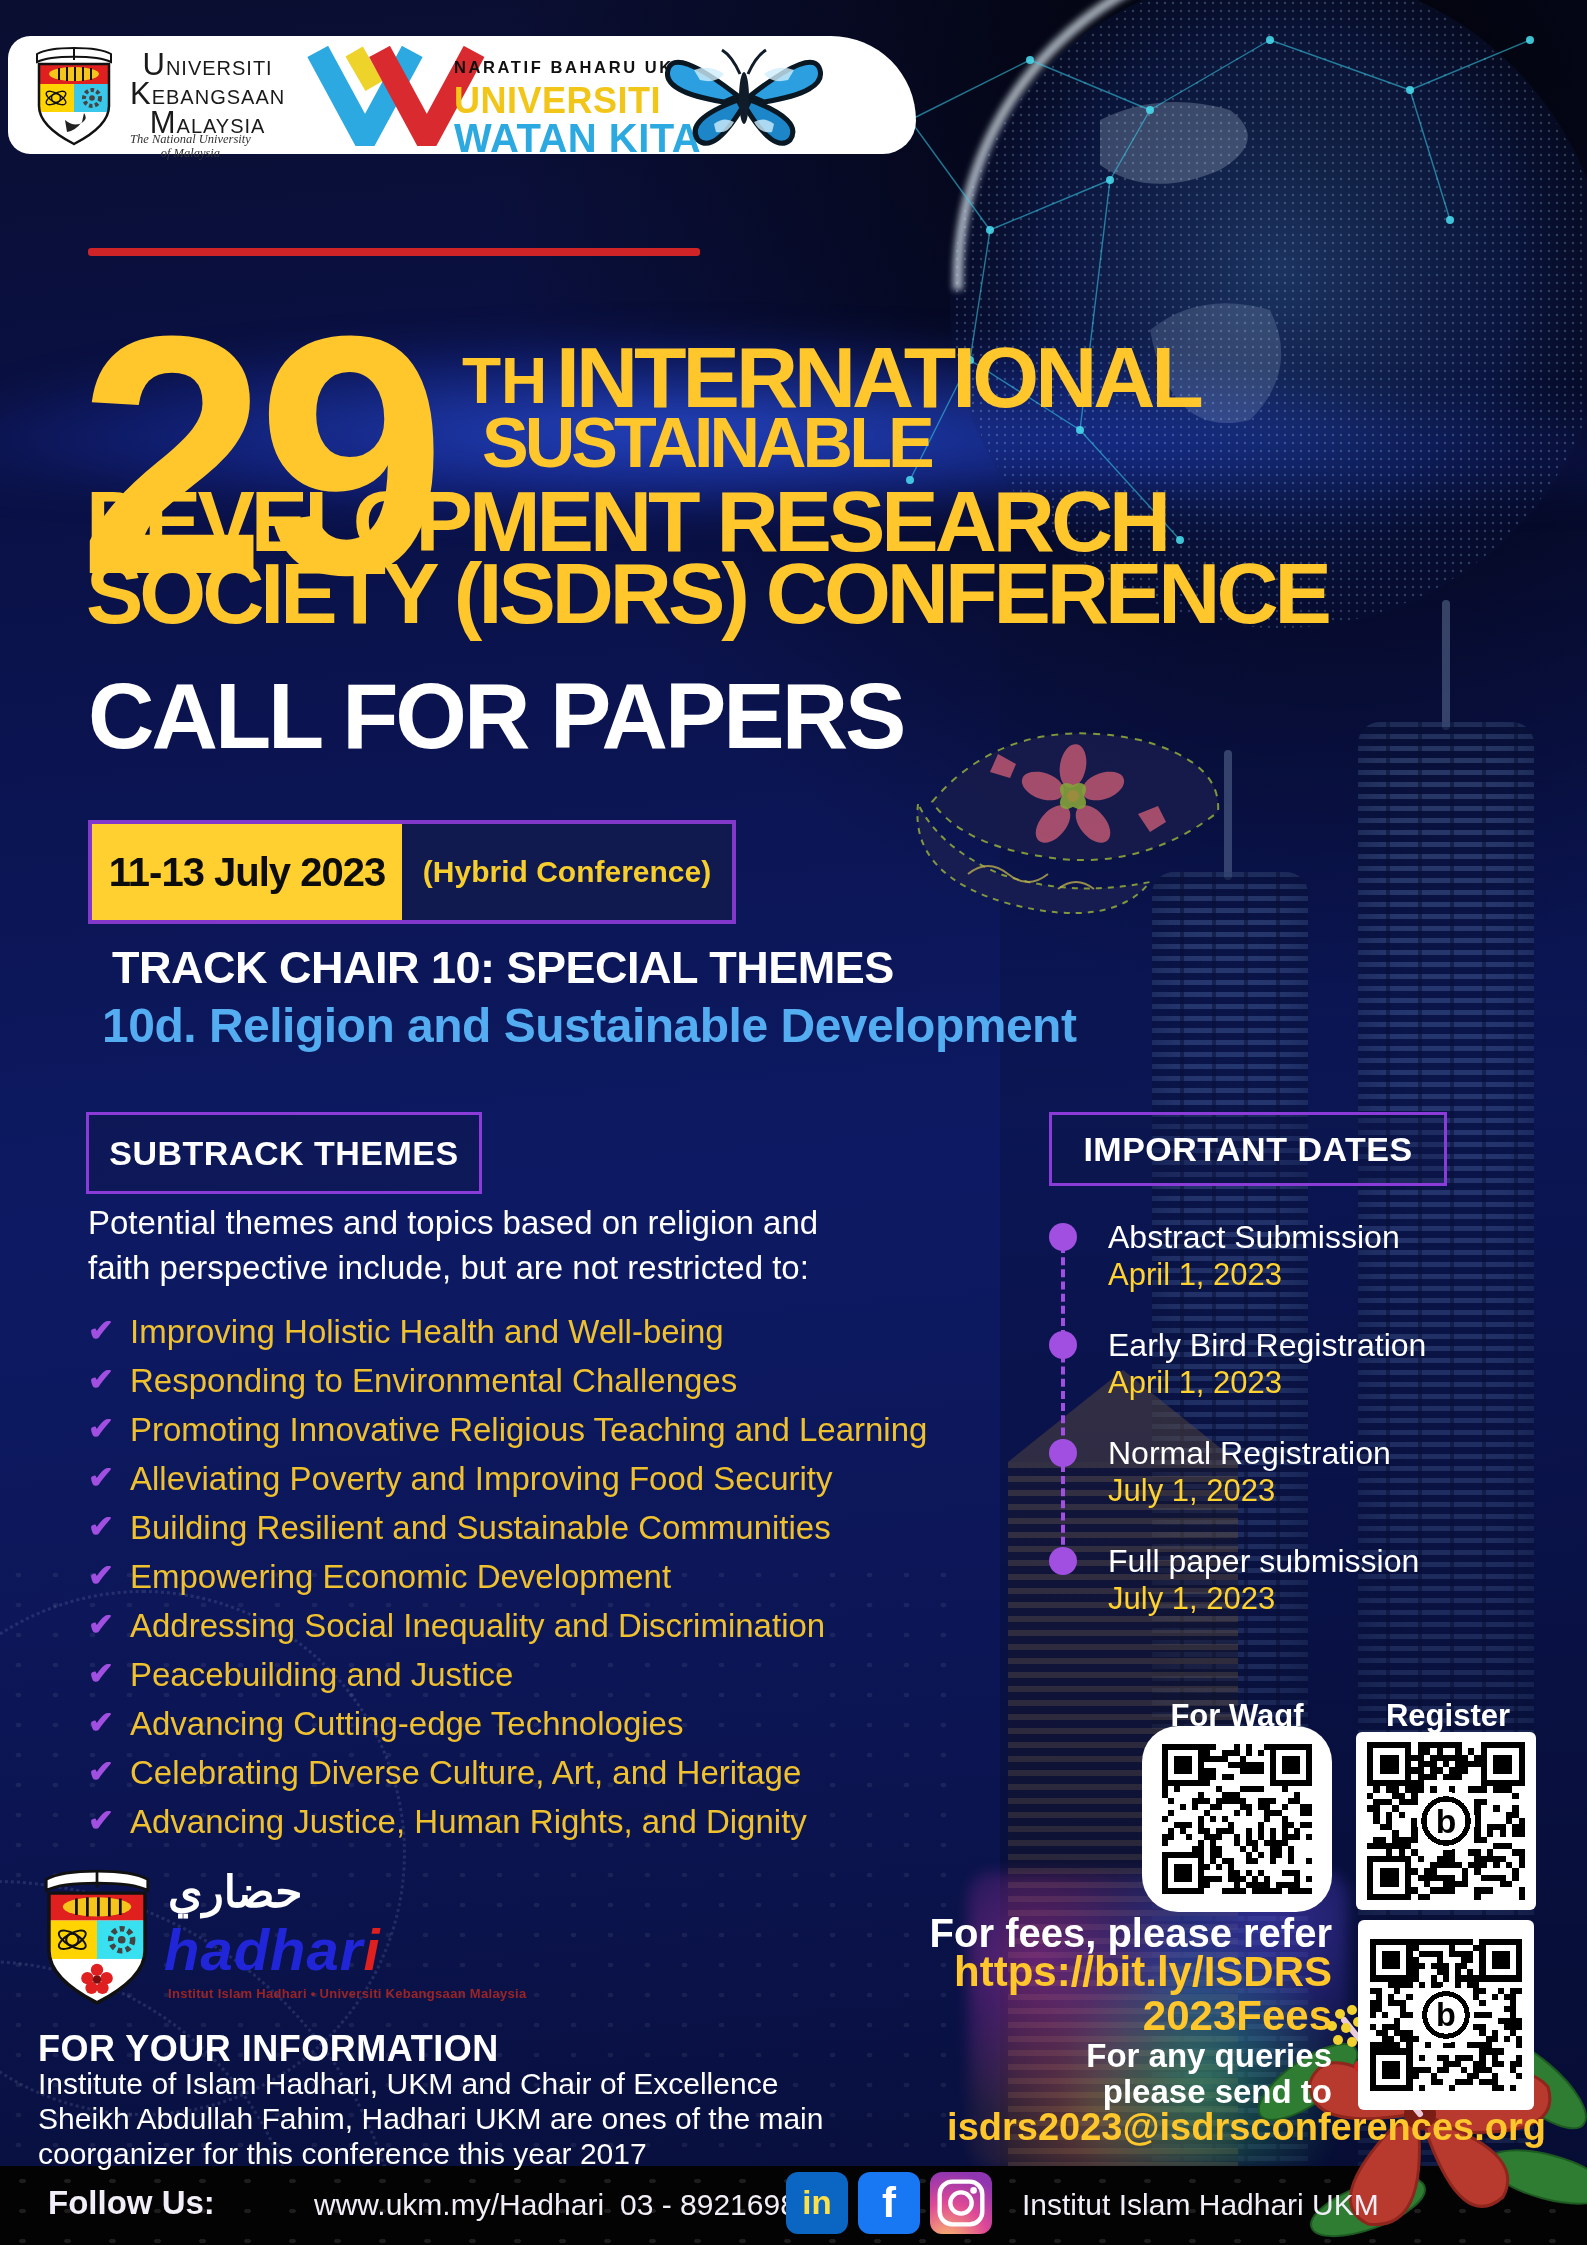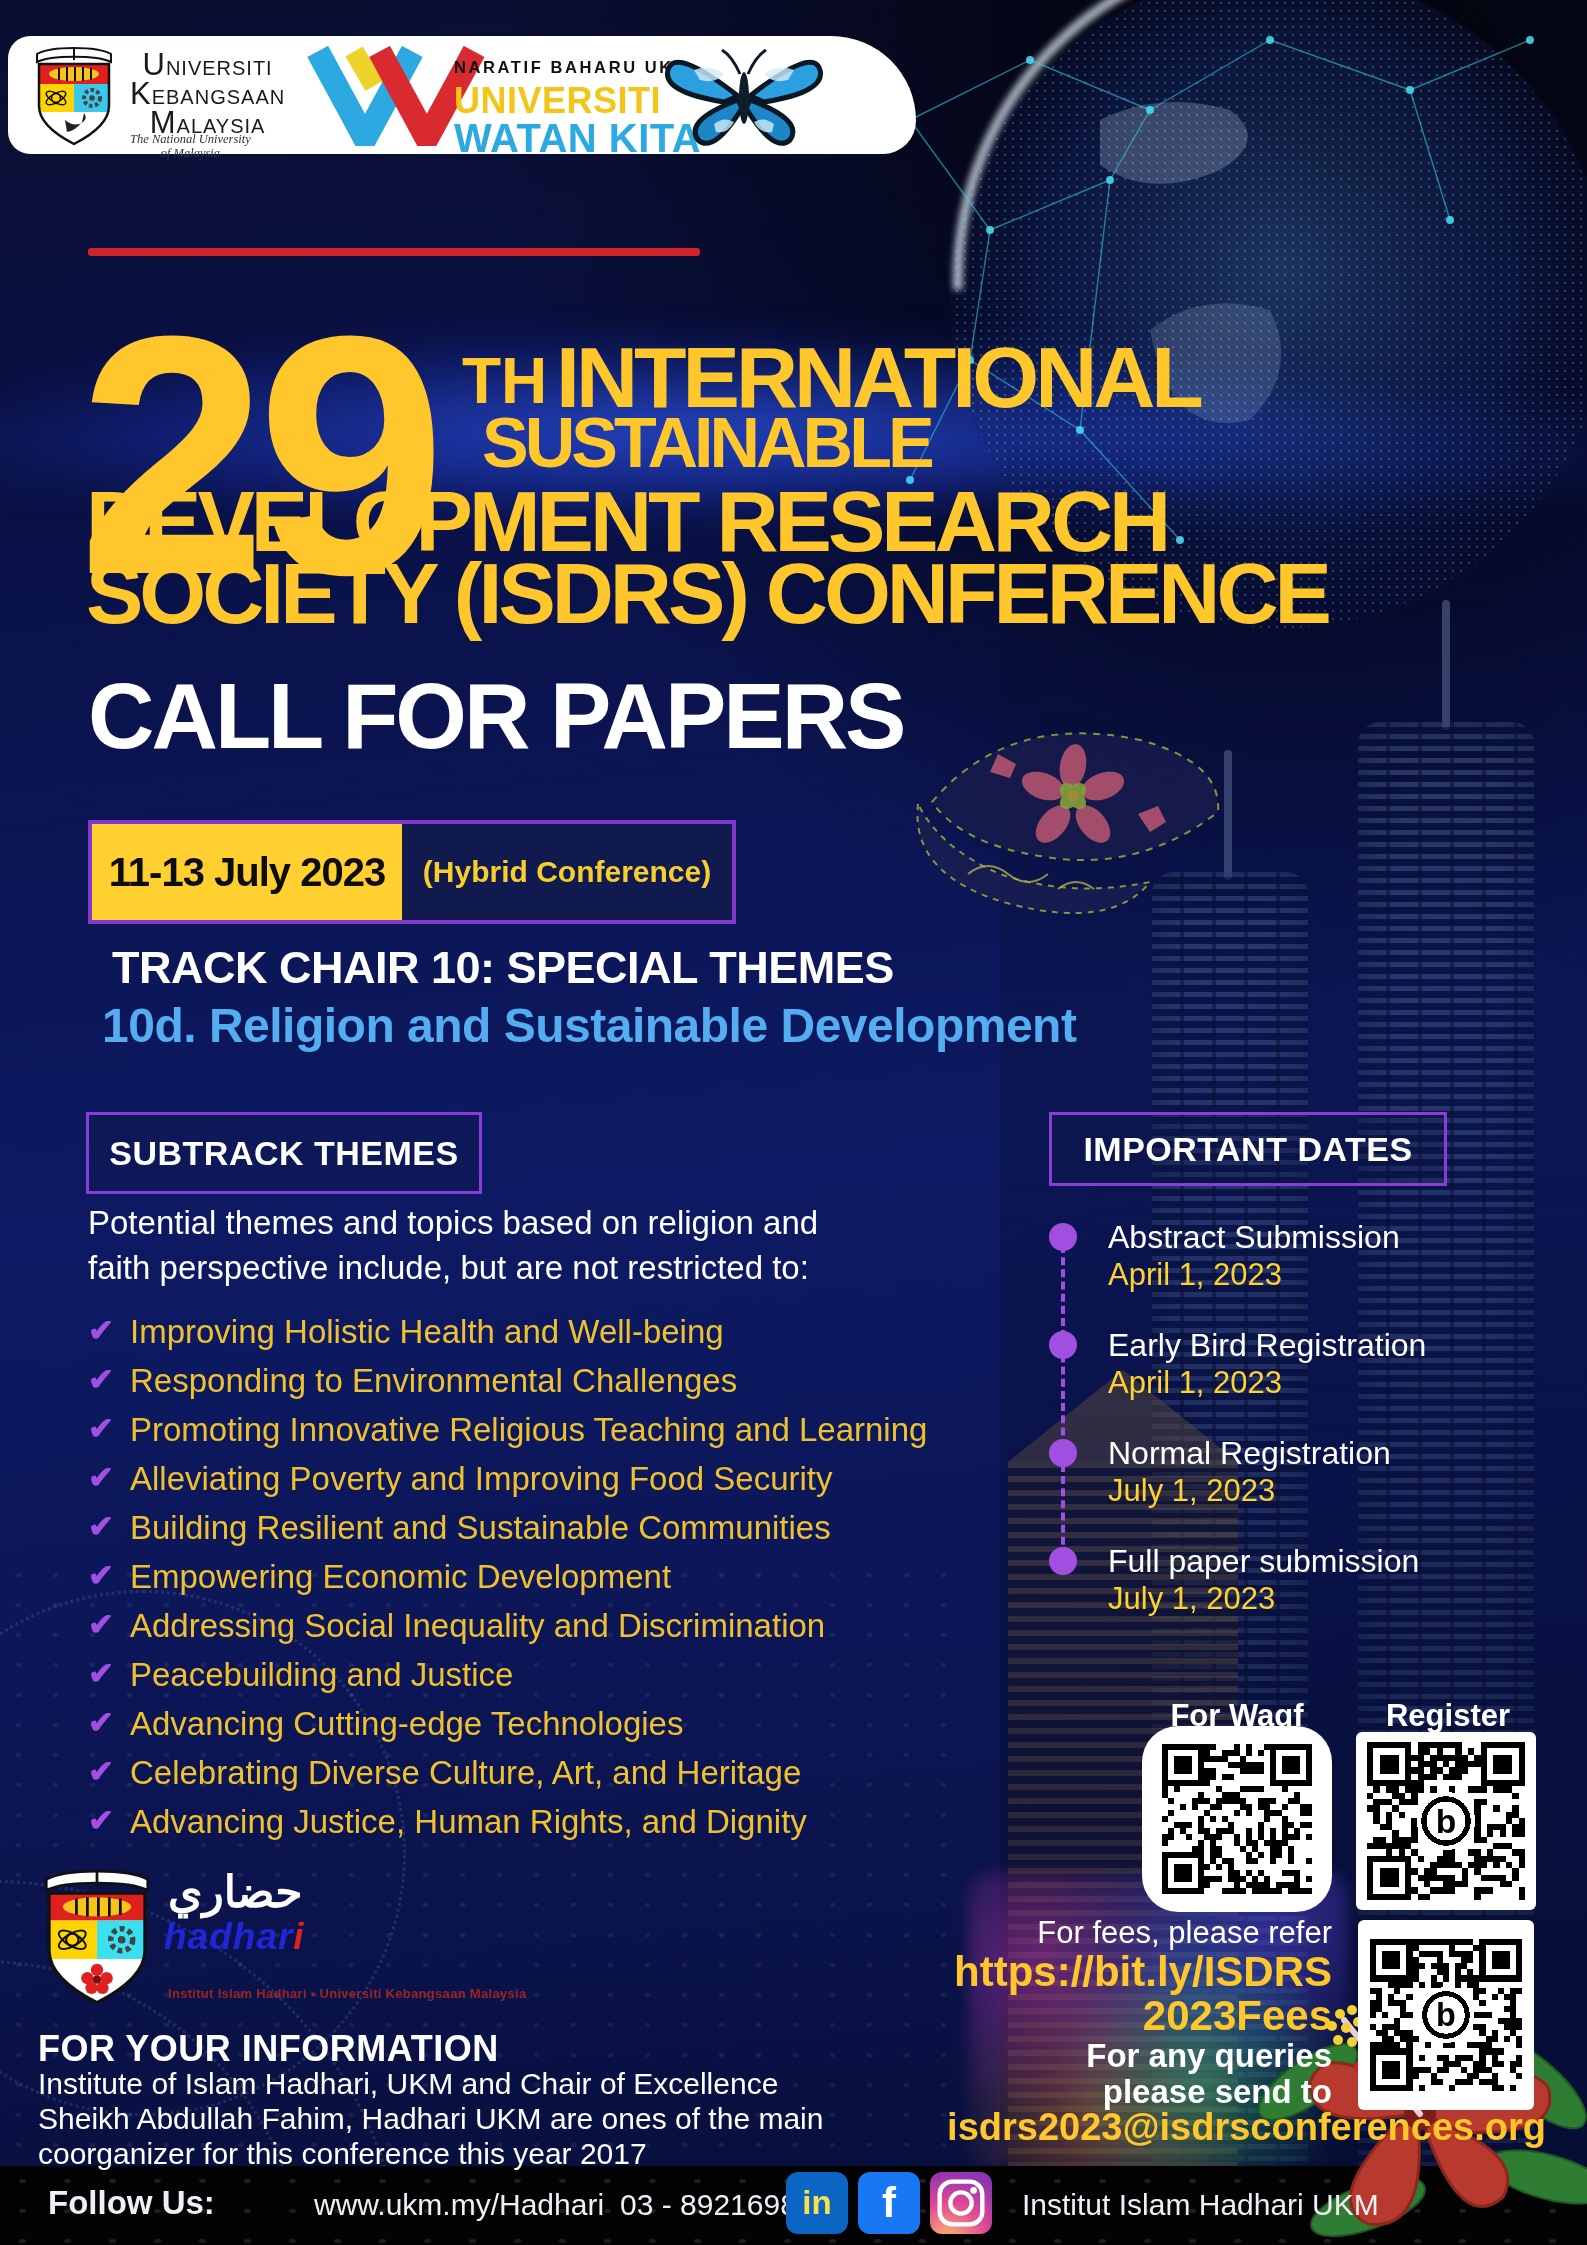--- a/index.html
+++ b/index.html
@@ -85,28 +85,28 @@
   .tline{left:1061px;top:1245px;height:312px;border-left:4px dashed #a04fe0;z-index:9;}
   .tdot{width:28px;height:28px;border-radius:50%;background:#a04fe0;z-index:9;}
   .dent{left:1108px;width:460px;z-index:9;}
   .dent .dt{color:#fff;font-weight:normal;font-size:32px;line-height:38px;}
   .dent .dd{color:#ffd22e;font-size:31px;line-height:38px;}
   
   .qrlabel{color:#fff;font-weight:bold;font-size:31px;z-index:9;text-align:center;}
   .qrbox{background:#fff;z-index:9;display:flex;align-items:center;justify-content:center;}
   .qr{width:100%;height:100%;}
   .fees{left:820px;top:1916px;width:512px;text-align:right;z-index:9;}
-  .fees .w1{color:#fff;font-weight:normal;font-size:31px;line-height:34px;}
+  .fees .w1{color:#fff;font-weight:bold;font-size:40px;line-height:34px;}
   .fees .y1{color:#ffc72c;font-weight:bold;font-size:42px;line-height:44px;}
   .fees .w2{color:#fff;font-weight:bold;font-size:33px;line-height:36px;}
   .email{left:830px;top:2106px;width:716px;text-align:right;color:#ffc72c;font-weight:bold;font-size:38px;z-index:9;}
   
   .hcrest{left:38px;top:1864px;z-index:9;}
   .harabic{left:168px;top:1866px;font-size:44px;color:#fff;z-index:9;font-weight:bold;}
-  .hname{left:164px;top:1916px;font-size:37px;font-weight:bold;font-style:italic;color:#2026d8;z-index:9;letter-spacing:1px;text-align:right;}
+  .hname{left:164px;top:1916px;font-size:58px;font-weight:bold;font-style:italic;color:#2026d8;z-index:9;letter-spacing:1px;text-align:right;}
   .hname .ri{color:#e01f1f;}
   .htag{left:168px;top:1986px;font-size:13px;font-weight:bold;color:#9c2424;z-index:9;letter-spacing:.3px;}
   .fyi{left:38px;top:2028px;font-size:36px;font-weight:bold;color:#fff;z-index:9;letter-spacing:.5px;}
   .infop{left:38px;top:2066px;font-size:30px;line-height:35px;color:#fff;z-index:9;}
   
   .footer{left:0;top:2166px;width:1587px;height:79px;background:#030304;z-index:5;
     background-image:radial-gradient(rgba(255,255,255,.10) 3px, transparent 3.8px);background-size:45px 30px;}
   .fitem{z-index:9;color:#f2eef8;}
   .follow{left:48px;top:2184px;font-size:33px;font-weight:bold;}
   .fglobe{left:238px;top:2172px;}

